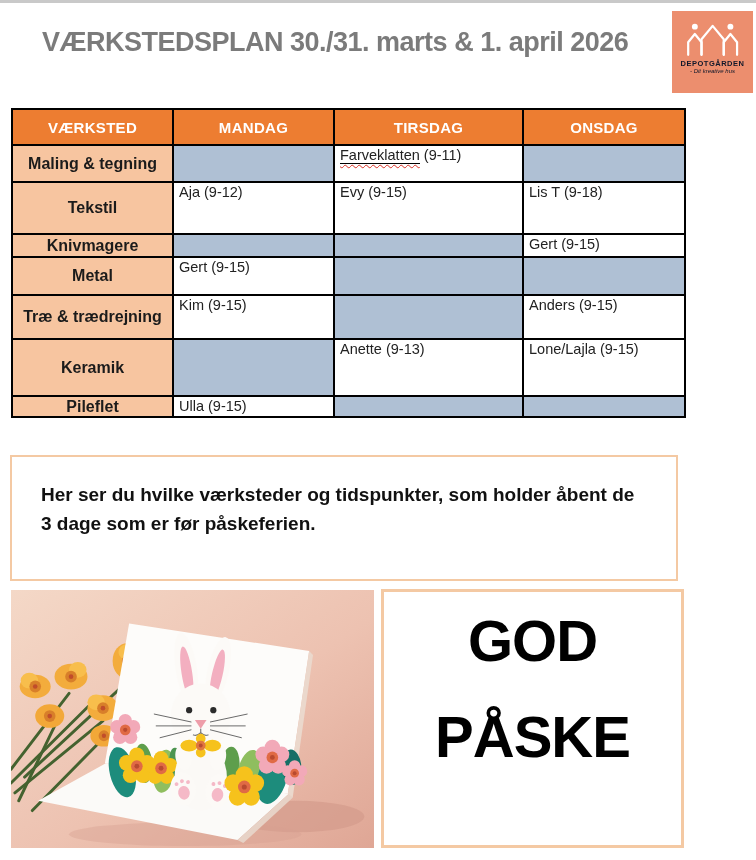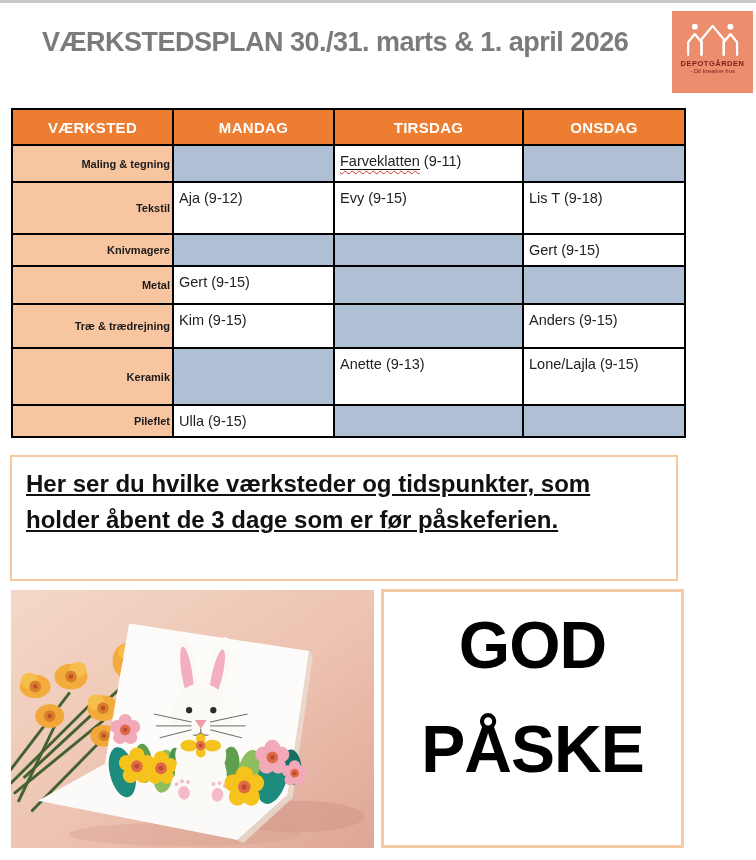--- a/index.html
+++ b/index.html
@@ -9,44 +9,44 @@
     border-top:3px solid #c9c9c9;box-sizing:border-box;overflow:hidden;
   }
   
   .page-title{
     position:absolute;left:42px;top:24px;width:630px;
     font-size:27px;font-weight:bold;letter-spacing:-0.5px;
     color:var(--title-gray,#7b7b7b);white-space:nowrap;
   }
   .logo{
     position:absolute;left:672px;top:8px;width:81px;height:82px;
-    background:var(--logo-bg,#EC8E6E);color:#7f1d1d;text-align:center;
+    background:var(--logo-bg,#EC8E6E);color:#0f172a;text-align:center;
     display:flex;flex-direction:column;align-items:center;justify-content:flex-start;
   }
   .logo svg{display:block;margin-top:4px;}
   .logo-name{font-size:7.5px;font-weight:bold;letter-spacing:0.5px;line-height:1.2;}
   .logo-tagline{font-size:6px;font-style:italic;line-height:1.3;}
   
   table.plan{
     position:absolute;left:11px;top:105px;width:673px;
     border-collapse:collapse;table-layout:fixed;border-radius:11px;
   }
   table.plan th,table.plan td{border:2px solid #000;overflow:hidden;}
   table.plan th{
     background:var(--header-orange,#ED7D31);color:#fff;
     font-size:15px;font-weight:bold;letter-spacing:0.3px;height:32px;text-align:center;
   }
   td.label{
     background:var(--label-peach,#F7C5A0);
-    font-size:11px;font-weight:bold;color:#1b1b1b;
-    text-align:right;vertical-align:middle;padding:0 2px;
+    font-size:16px;font-weight:bold;color:#1b1b1b;
+    text-align:center;vertical-align:middle;padding:0 2px;
   }
   td.slot{
     background:#fff;font-size:14.5px;color:#222;
-    vertical-align:top;text-align:left;padding:6px 5px;line-height:1.25;
+    vertical-align:top;text-align:left;padding:0 5px;line-height:1.25;
   }
   td.slot.shaded{background:var(--shaded-blue,#AFC0D4);}
   tbody tr:nth-child(1){height:37px;}
   tbody tr:nth-child(2){height:52px;}
   tbody tr:nth-child(3){height:23px;}
   tbody tr:nth-child(4){height:38px;}
   tbody tr:nth-child(5){height:44px;}
   tbody tr:nth-child(6){height:57px;}
   tbody tr:nth-child(7){height:21px;}
   tbody tr:nth-child(8){height:20px;}
@@ -56,35 +56,35 @@
     text-decoration-thickness:1px;
     text-underline-offset:4px;
   }
   
   .info-box{
     position:absolute;left:10px;top:452px;width:668px;height:126px;
     border:2px solid var(--box-border,#F4C9A3);box-sizing:border-box;
     padding:9px 16px 0 14px;background:#fff;
   }
   .info-box p{
-    margin:0;font-size:24px;font-weight:bold;color:#111;line-height:1.5;text-decoration:underline;
+    margin:15px;font-size:19px;font-weight:bold;color:#111;line-height:1.5;
   }
   .info-box p + p{margin-top:17px;}
   
   .photo{
     position:absolute;left:11px;top:587px;width:363px;height:258px;
   }
   .photo svg{display:block;width:100%;height:100%;}
   .greeting-box{
     position:absolute;left:381px;top:586px;width:303px;height:259px;
     border:3px solid var(--box-border,#F4C9A3);box-sizing:border-box;
     background:#fff;text-align:center;
   }
   .greeting-line{
-    font-size:66px;font-weight:bold;color:#000;line-height:1;letter-spacing:-1px;
+    font-size:58px;font-weight:bold;color:#000;line-height:1;letter-spacing:-1px;
   }
   .greeting-line.l1{margin-top:20px;}
   .greeting-line.l2{margin-top:38px;}
 </style>
 </head>
 <body>
 
 <div class="page-title">VÆRKSTEDSPLAN 30./31. marts &amp; 1. april 2026</div>
 
 <div class="logo">

